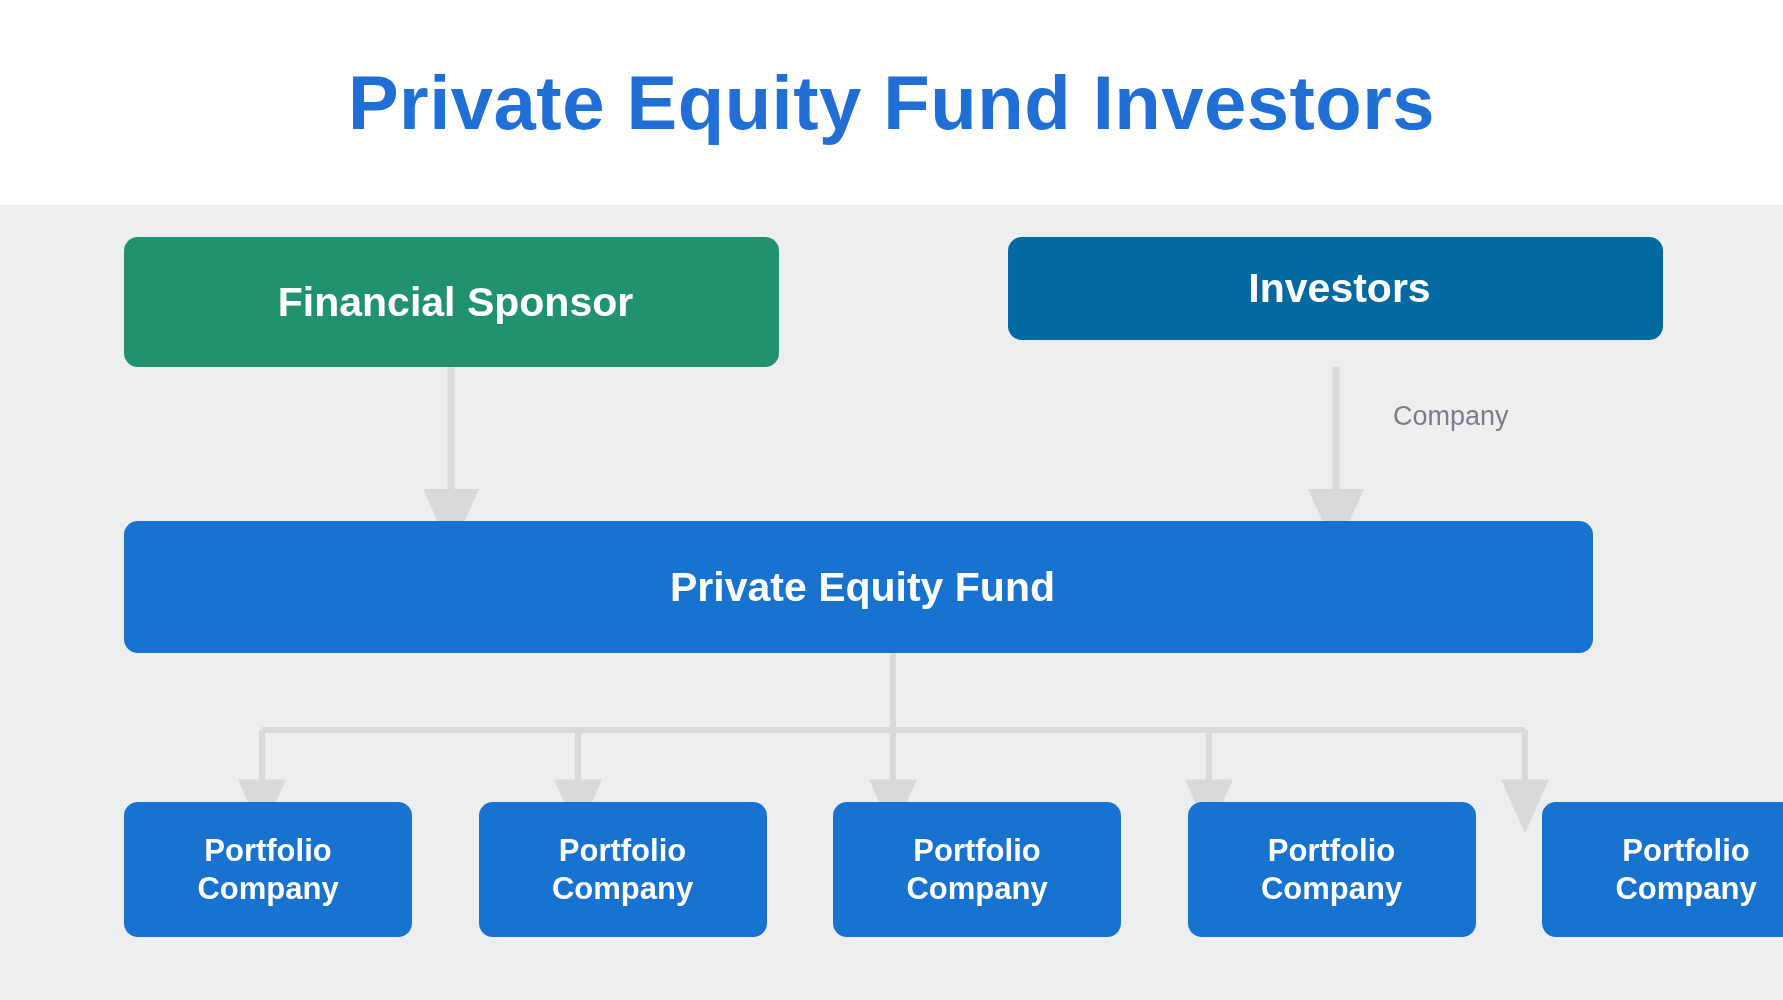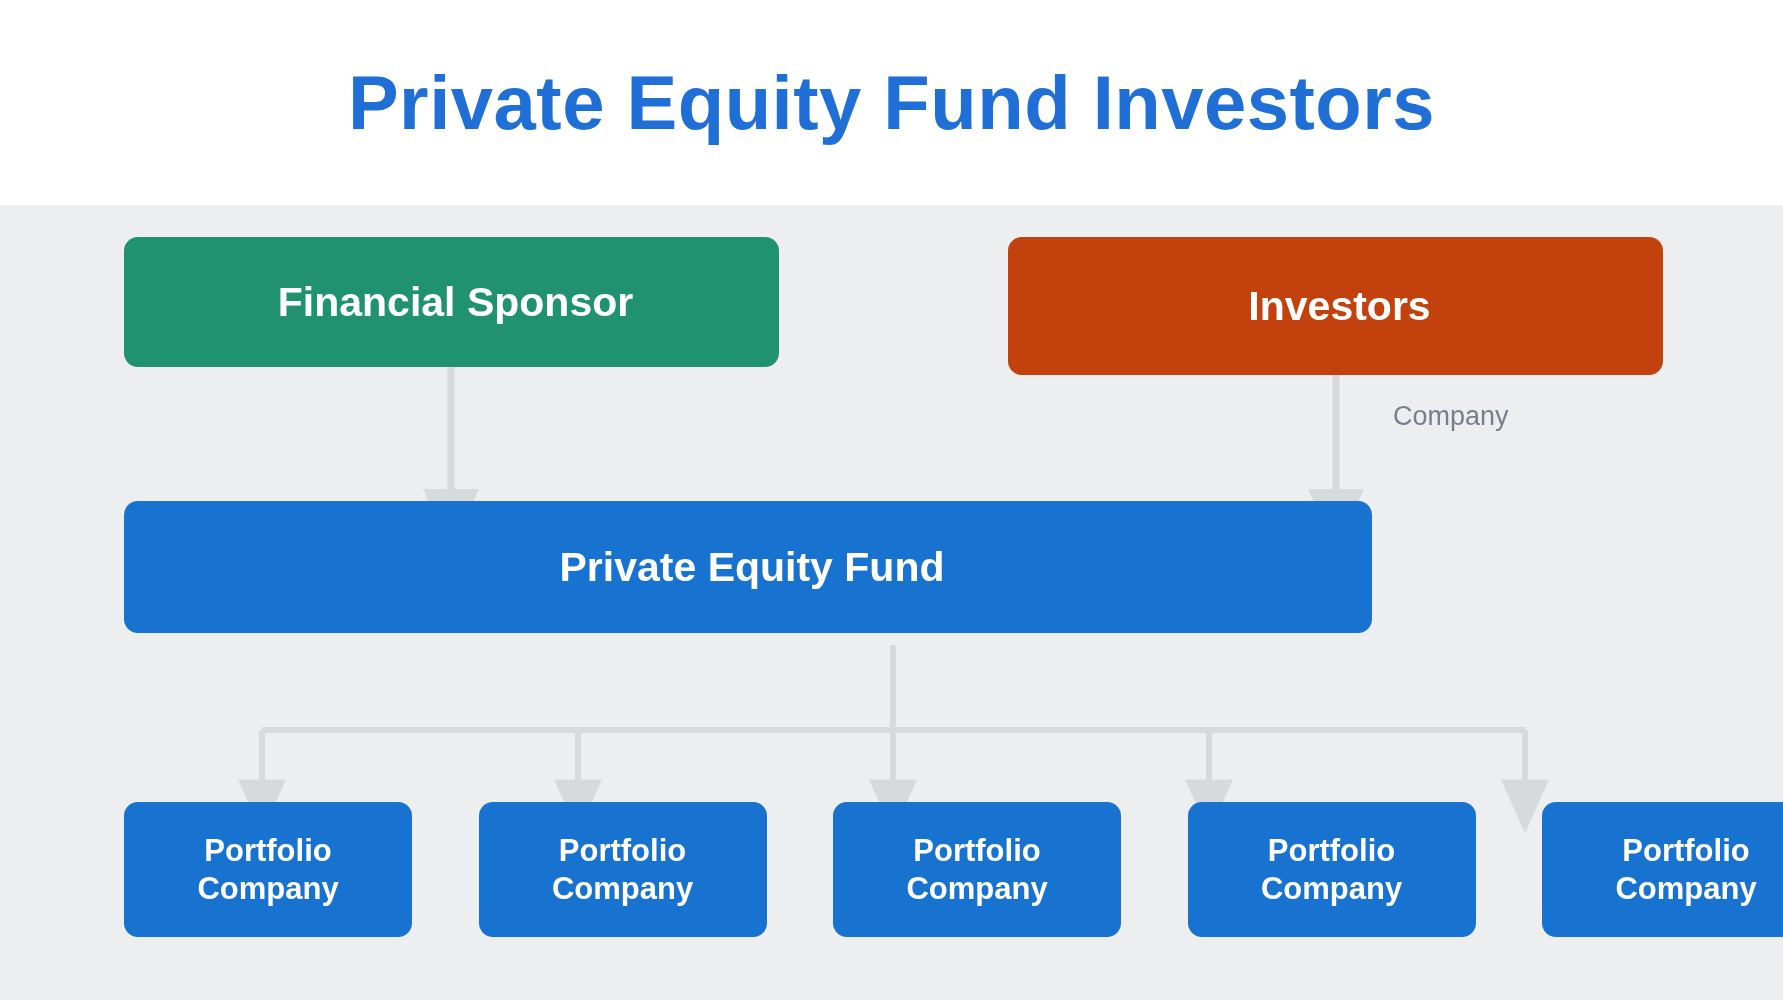--- a/index.html
+++ b/index.html
@@ -74,28 +74,28 @@
 
   .node-sponsor {
     left: 124px; top: 32px;
     width: 655px; height: 130px;
     background: #21926f;
     font-size: 41px;
   }
 
   .node-investors {
     left: 1008px; top: 32px;
-    width: 655px; height: 138px;
-    background: #c2410c;
+    width: 655px; height: 103px;
+    background: #0369a1;
     font-size: 41px;
   }
 
   .node-fund {
-    left: 124px; top: 296px;
-    width: 1248px; height: 132px;
+    left: 124px; top: 316px;
+    width: 1469px; height: 132px;
     background: #1872d0;
     font-size: 41px;
   }
 
   .pc-row {
     position: absolute;
     left: 124px; top: 597px;
     width: 1706px; height: 135px;
     display: flex;
     justify-content: space-between;

